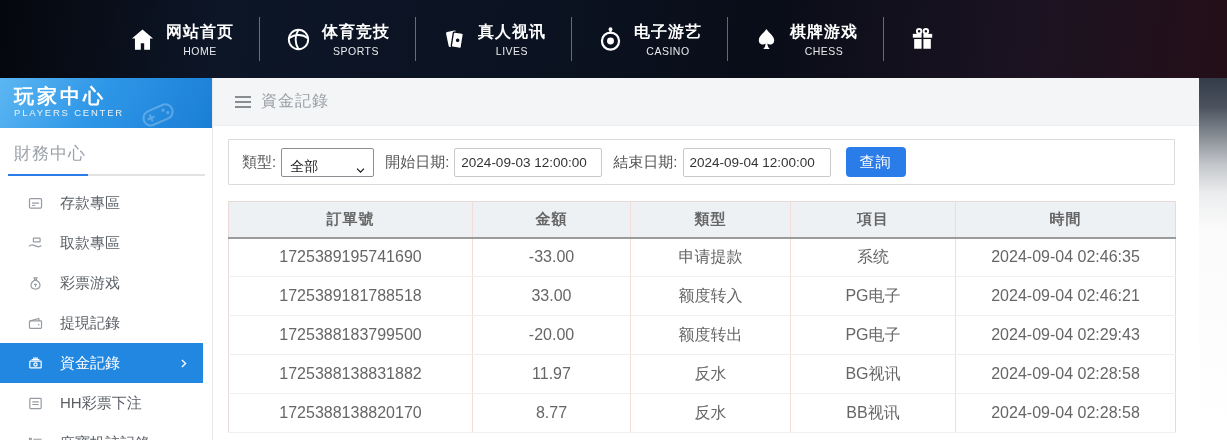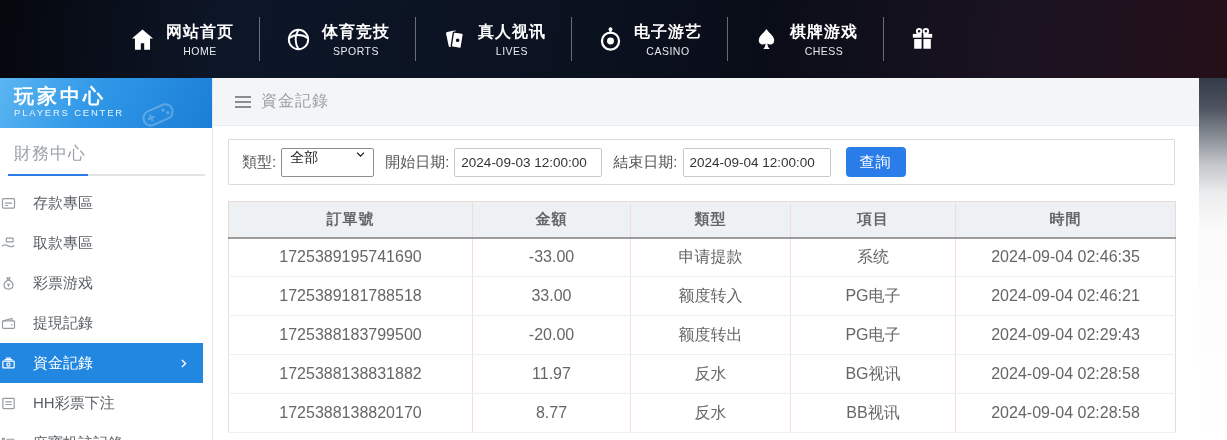--- a/index.html
+++ b/index.html
@@ -36,21 +36,21 @@
     padding:7px 0 0 14px;
   }
   .side-title { font-size:20px; font-weight:700; color:#fff; letter-spacing:3px; line-height:22px; }
   .side-subtitle { font-size:9.5px; color:#eaf4fd; letter-spacing:1.8px; }
   .side-gamepad { position:absolute; right:14px; top:8px; width:56px; height:36px; transform:rotate(-12deg); opacity:.8; }
   .side-section { padding:14px 0 0 14px; font-size:17px; color:#9ba1a8; letter-spacing:1px; }
   .side-rule { height:2px; margin:9px 0 7px 8px; width:197px;
     background:linear-gradient(90deg, var(--accent-blue,#2a7ce9) 0 80px, #e1e2e4 80px); }
   .side-menu { display:flex; flex-direction:column; }
   .side-item {
-    display:flex; align-items:center; gap:16px; height:40px; 
+    display:flex; align-items:center; gap:16px; height:40px; padding-left:27px;
     color:#5b6066; font-size:15px; cursor:pointer; position:relative;
   }
   .side-icon { width:17px; height:17px; color:#969ca3; flex:0 0 auto; }
   .side-item.active {
     width:203px; background:var(--active-item-blue,#2287e0); color:#fff;
   }
   .side-item.active .side-icon { color:#fff; }
   .side-chevron { position:absolute; right:14px; width:11px; height:11px; color:#fff; }
 
   
@@ -67,21 +67,21 @@
   .crumb-title { font-size:16px; color:#9ba0a6; letter-spacing:1px; }
 
   .filter-bar {
     margin:13px 0 0 15px; width:947px; height:46px;
     border:1px solid #d9dbde; border-radius:1px; background:#fff;
     display:flex; align-items:center; padding-left:13px; font-size:15px; color:#555;
   }
   .f-label { margin-right:5px; white-space:nowrap; }
   .select-box {
     width:93px; height:29px; border:1px solid #8b8e92; border-radius:2px; background:#fff;
-    display:flex; align-items:flex-start; justify-content:space-between;
+    display:flex; align-items:flex-end; justify-content:space-between;
     padding:0 7px 0 8px; margin-right:11px; font-size:14px; color:#1d1d1d; cursor:pointer;
   }
   .select-box svg { width:11px; height:11px; }
   .date-input {
     width:148px; height:29px; border:1px solid #c7c9cc; border-radius:2px;
     padding:0 6px; font-size:13.5px; color:#333; margin-right:11px;
     font-family:inherit; outline:none;
   }
   .search-btn {
     height:30px; padding:0 14px; margin-left:4px;

